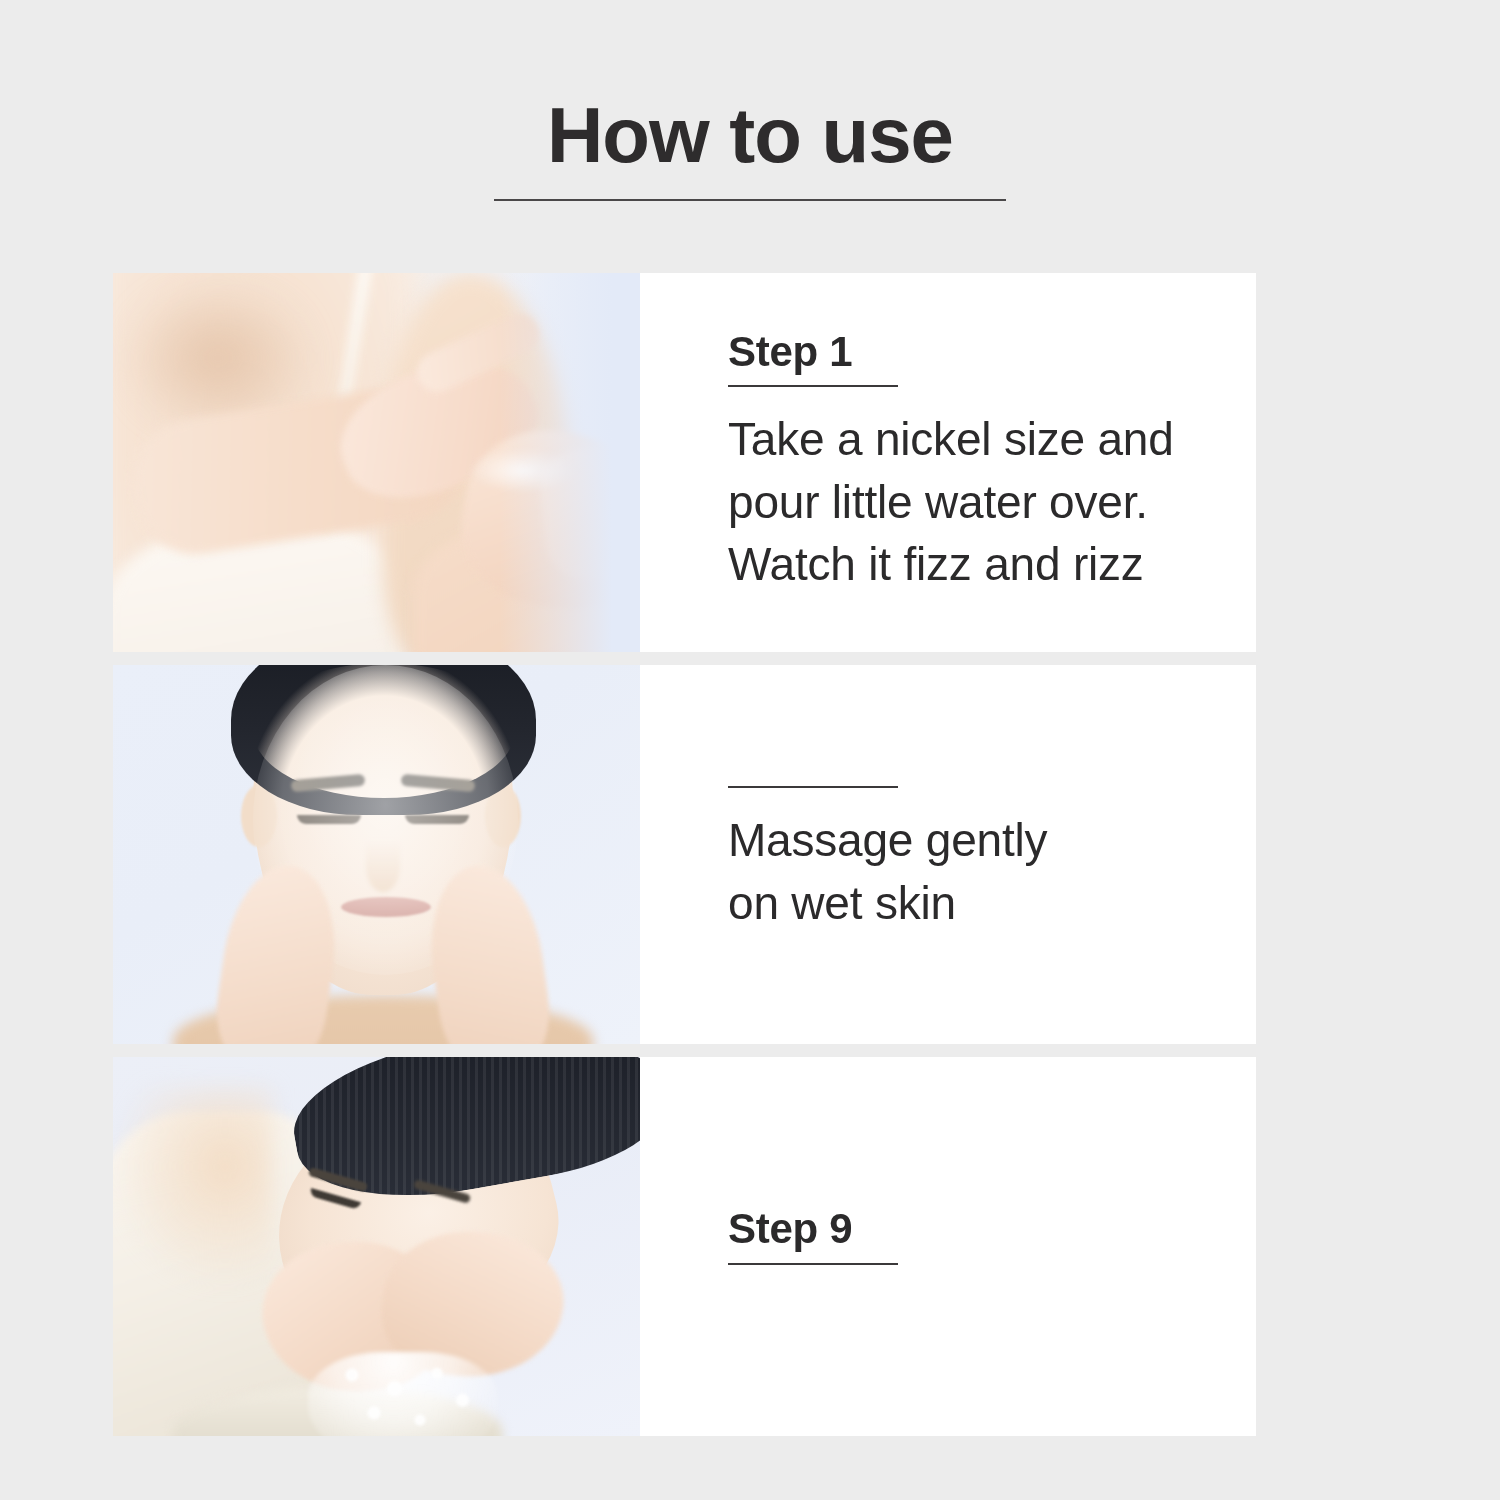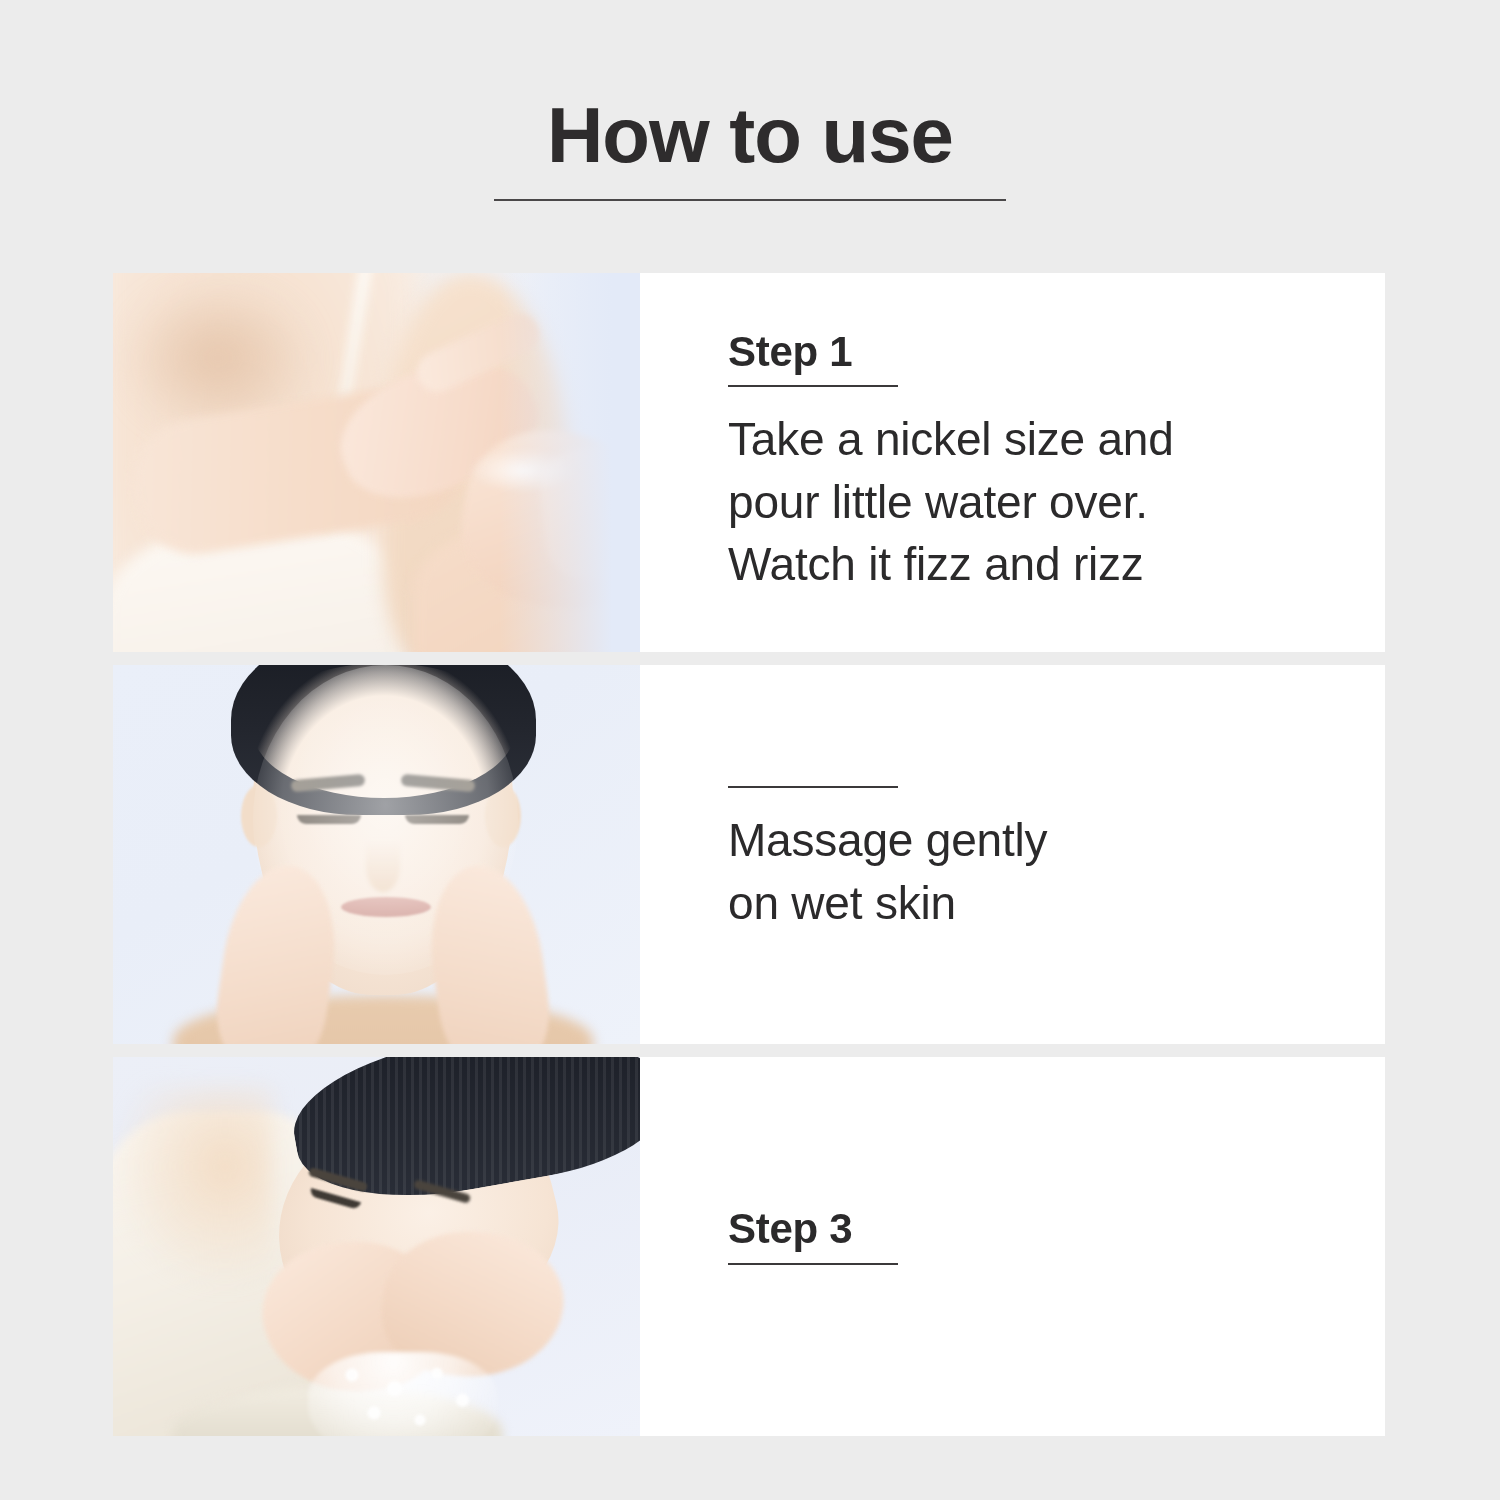--- a/index.html
+++ b/index.html
@@ -48,21 +48,21 @@
     left: 113px;
     top: 273px;
     width: 1272px;
     display: flex;
     flex-direction: column;
     gap: 13px;
   }
 
   .step-row {
     display: flex;
-    width: 1272px;
+    width: 1143px;
     height: 379px;
     background: #ffffff;
   }
 
   
   .photo {
     position: relative;
     width: 527px;
     height: 379px;
     overflow: hidden;
@@ -412,19 +412,19 @@
         <div class="brow3"></div>
         <div class="lash3"></div>
         <div class="brow3b"></div>
         <div class="garment3"></div>
         <div class="handsA"></div>
         <div class="handsB"></div>
         <div class="water"></div>
         <div class="droplets"></div>
       </div>
       <div class="textcell">
-        <div class="step-head">Step 3</div>
+        <div class="step-head">Step 9</div>
         <div class="step-rule"></div>
       </div>
     </div>
 
   </div>
 </div>
 
 </body></html>

